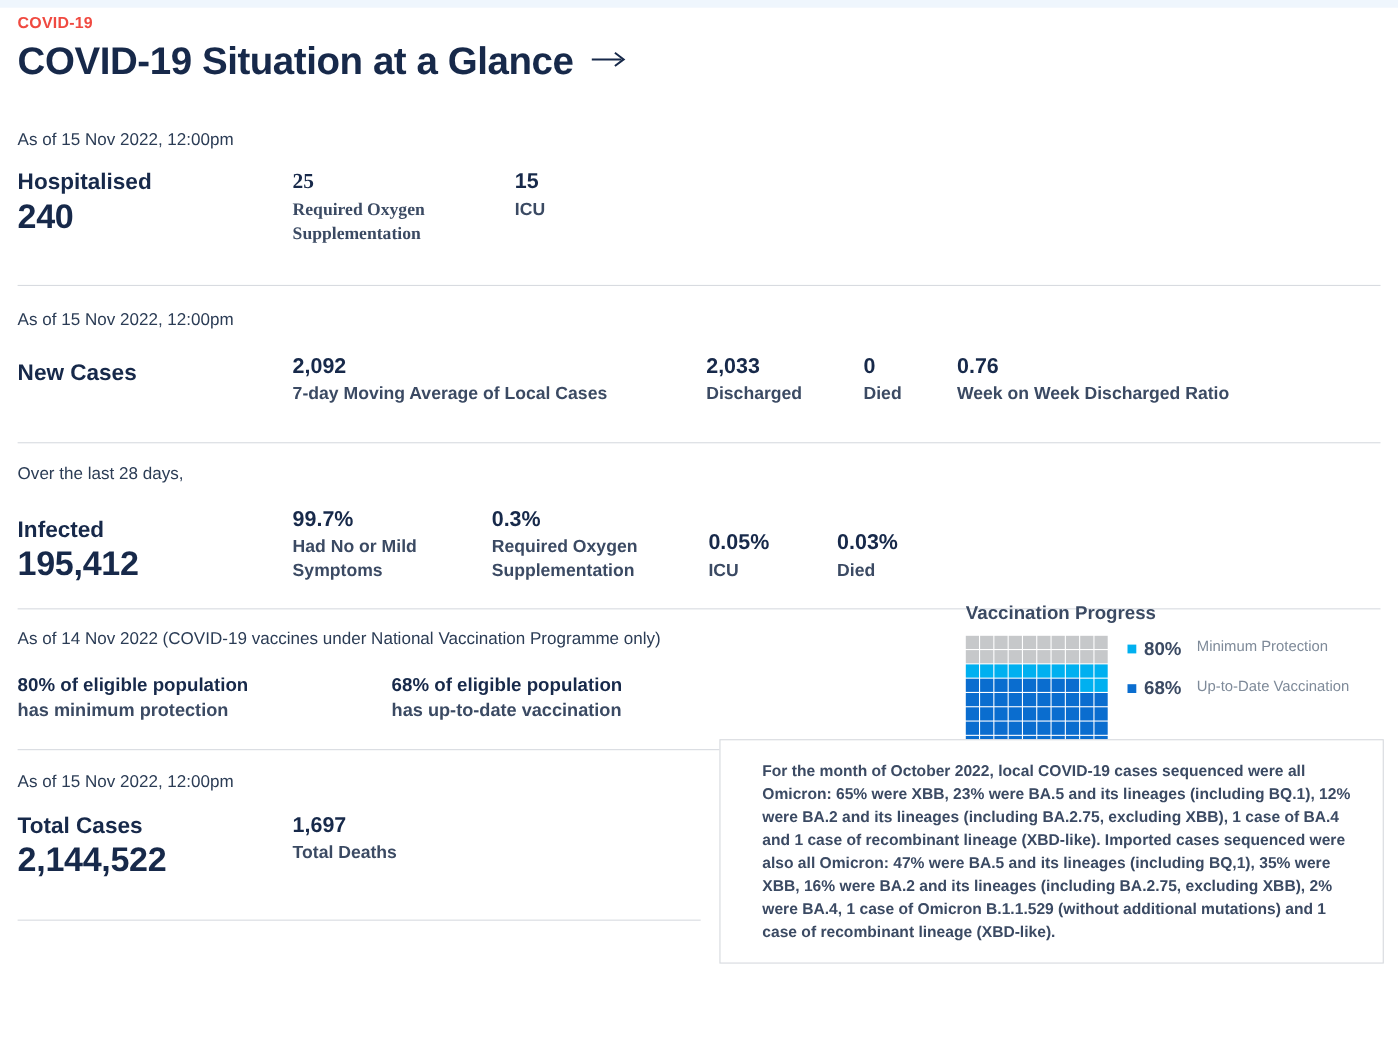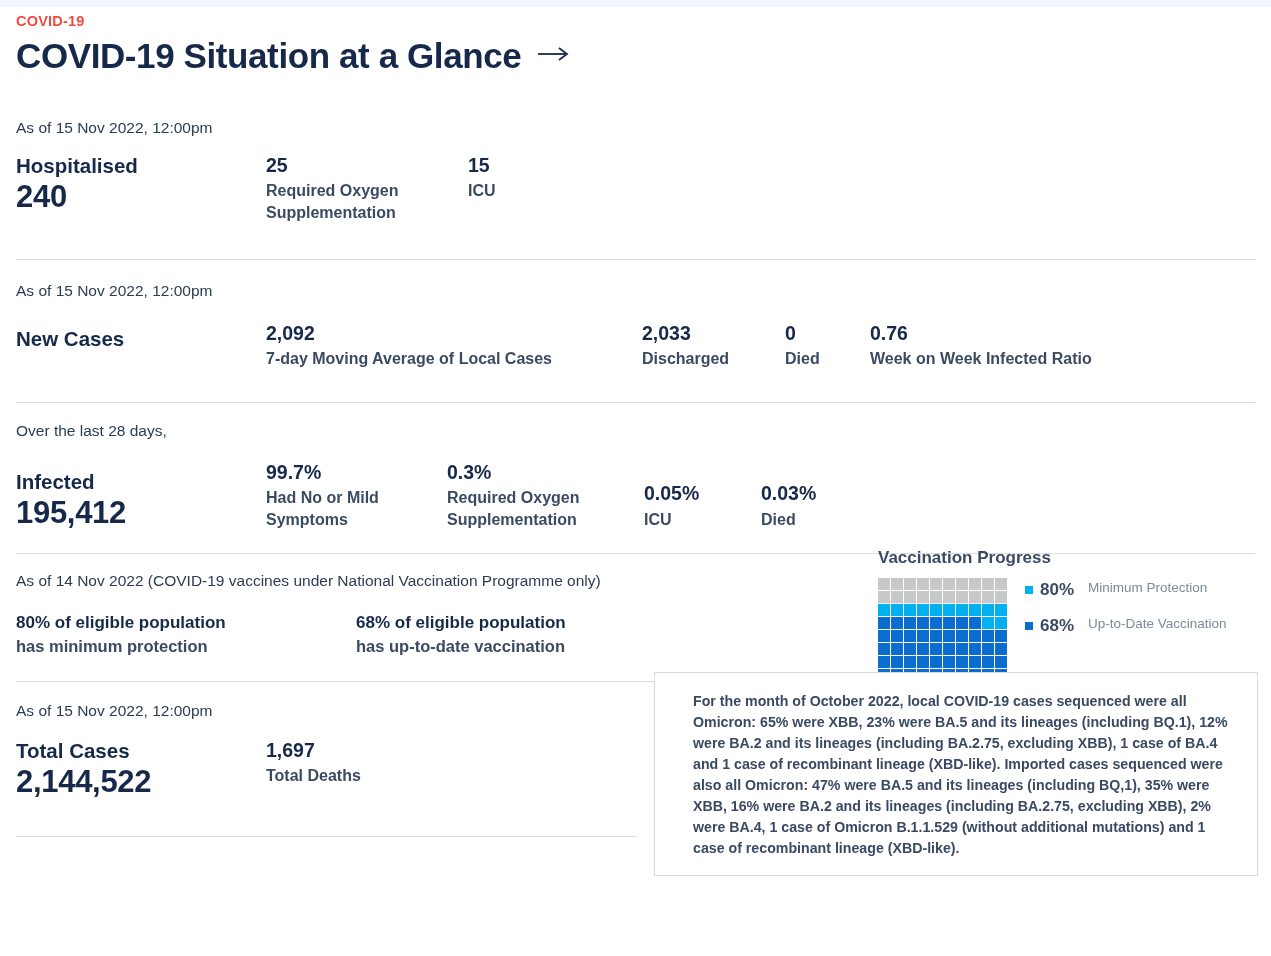--- a/index.html
+++ b/index.html
@@ -102,21 +102,21 @@
   }
 
   .divider {
     height: 1px;
     background: #d8dbe0;
     margin-left: 16px;
   }
 
   
   #sec-hosp .stat-lead   { width: 250px; }
-  #sec-hosp .si-1        { width: 202px; }
+  #sec-hosp .si-1        { width: 202px; font-family: Liberation Serif, serif; }
 
   #sec-cases .stat-row   { align-items: flex-start; }
   #sec-cases .stat-lead  { width: 250px; }
   #sec-cases .si-1       { width: 376px; }
   #sec-cases .si-2       { width: 143px; }
   #sec-cases .si-3       { width: 85px; }
   #sec-cases .si-4       { width: 260px; }
   #sec-cases .lead-label { padding-top: 5px; }
 
   #sec-inf .stat-lead    { width: 250px; }
@@ -269,21 +269,21 @@
       <div class="stat-item si-2">
         <div class="si-value">2,033</div>
         <div class="si-label">Discharged</div>
       </div>
       <div class="stat-item si-3">
         <div class="si-value">0</div>
         <div class="si-label">Died</div>
       </div>
       <div class="stat-item si-4">
         <div class="si-value">0.76</div>
-        <div class="si-label">Week on Week Infected Ratio</div>
+        <div class="si-label">Week on Week Discharged Ratio</div>
       </div>
     </div>
   </div>
   <div class="divider" style="margin-top:32px; margin-right:16px;"></div>
 
   <div class="pad" id="sec-inf">
     <div class="asof" style="margin-top:19px;">Over the last 28 days,</div>
     <div class="stat-row" style="margin-top:21px;align-items:flex-end;">
       <div class="stat-lead">
         <div class="lead-label">Infected</div>

